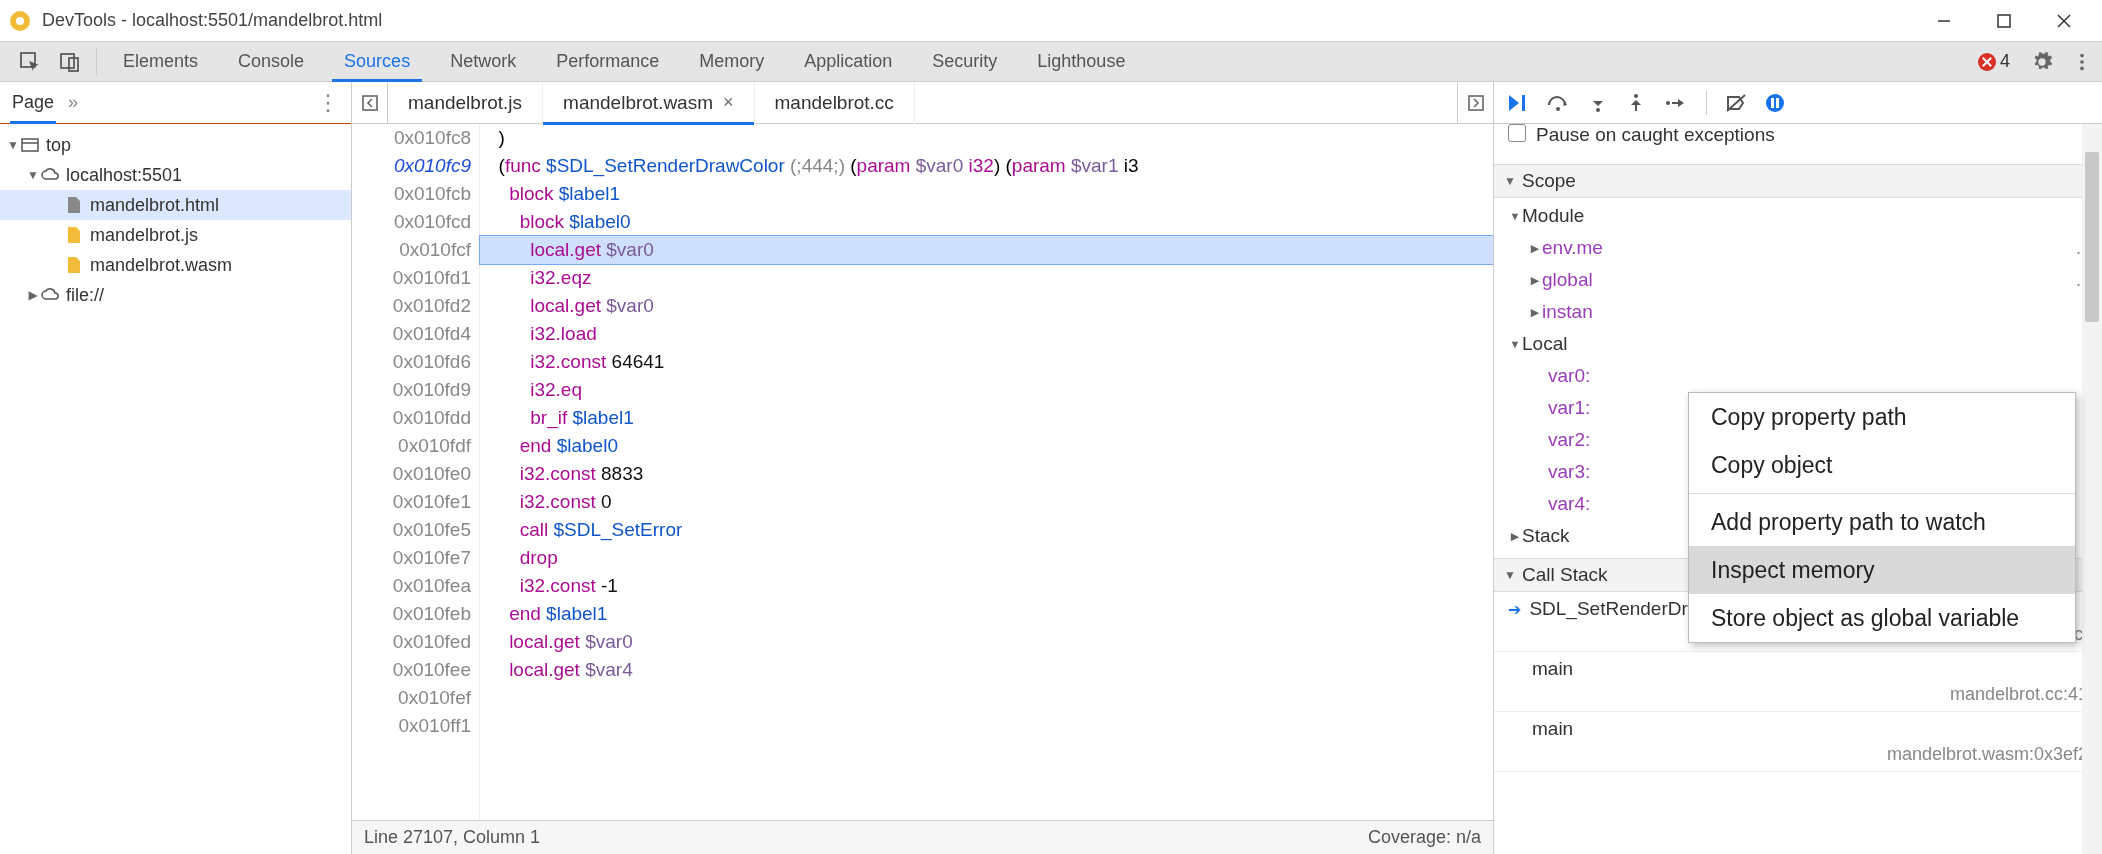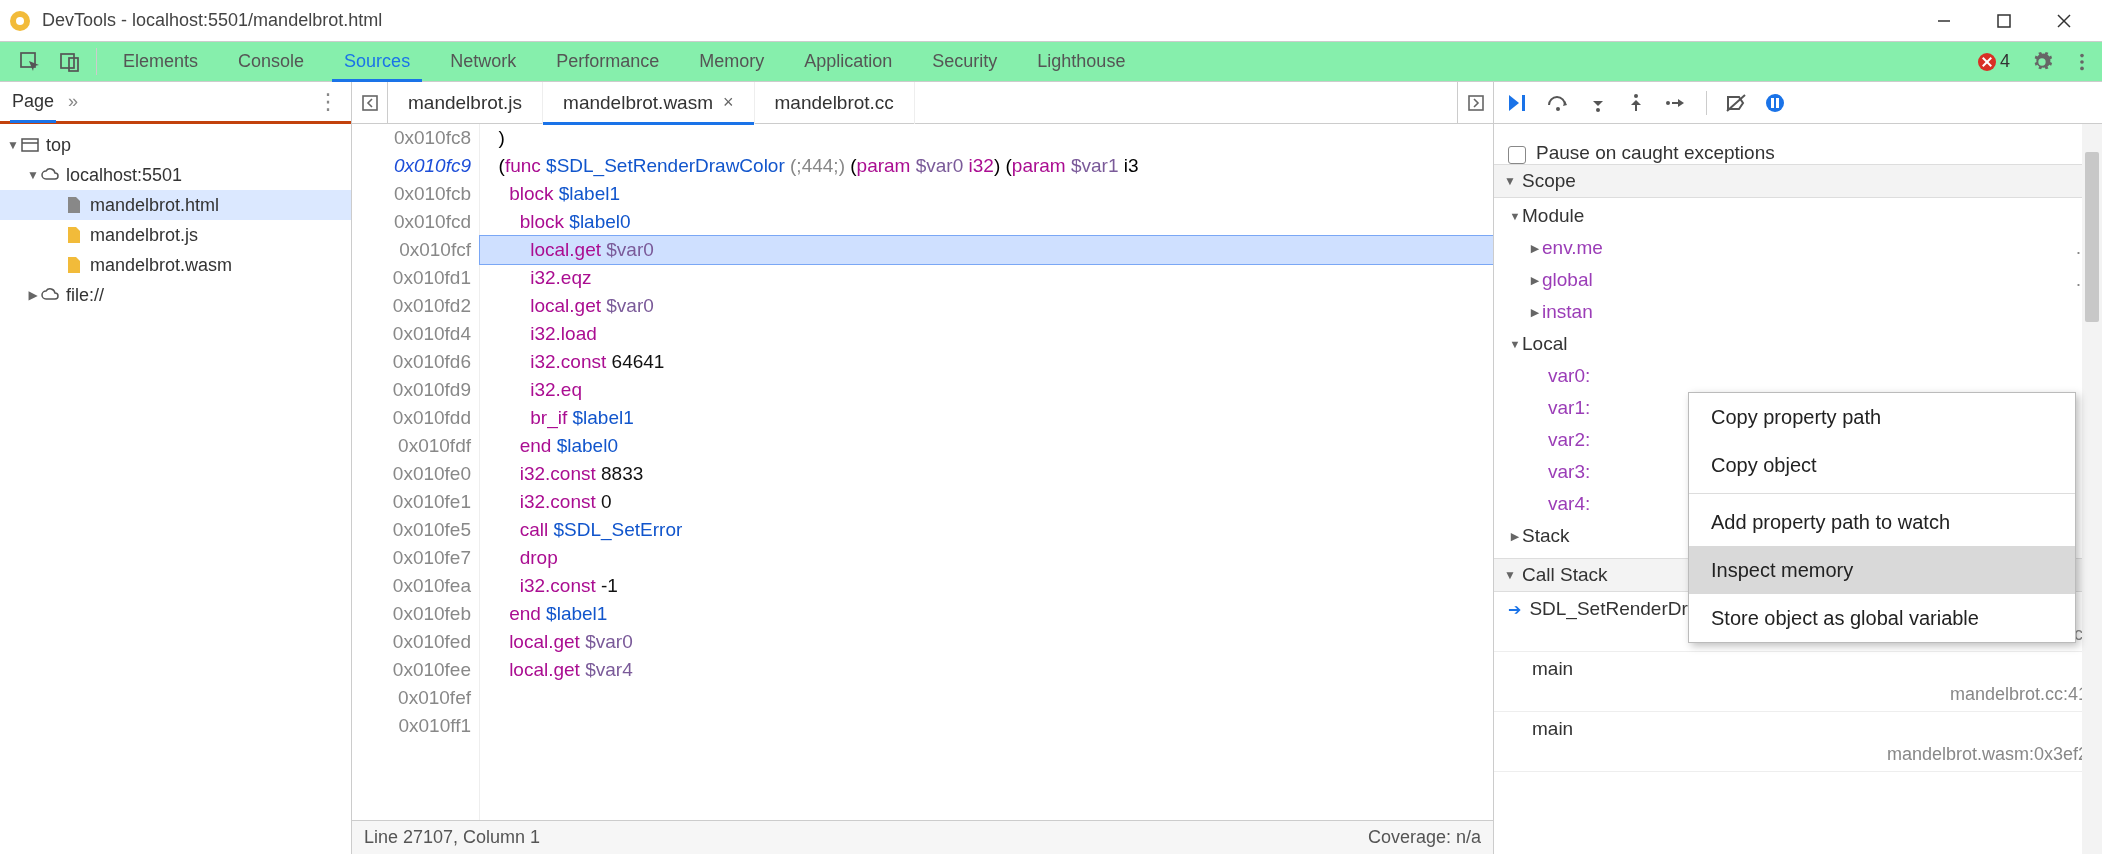--- a/index.html
+++ b/index.html
@@ -6,39 +6,39 @@
 body { background: #fff; width: 2102px; height: 854px; overflow: hidden; }
 
 
 .titlebar { height: 42px; background: #fff; border-bottom: 1px solid #ccc; display: flex; align-items: center; padding: 0 8px; }
 .titlebar .app-icon { width: 24px; height: 24px; margin-right: 10px; }
 .titlebar .title { font-size: 18px; color: #444; flex: 1; }
 .titlebar .win-btn { width: 60px; height: 40px; display: flex; align-items: center; justify-content: center; }
 .titlebar .win-btn svg { stroke: #333; }
 
 
-.tabbar { height: 40px; background: #86efac; border-bottom: 1px solid #ccc; display: flex; align-items: stretch; padding-left: 10px; }
+.tabbar { height: 40px; background: #e5e5e5; border-bottom: 1px solid #ccc; display: flex; align-items: stretch; padding-left: 10px; }
 .tabbar .iconbtn { width: 40px; display: flex; align-items: center; justify-content: center; }
 .tabbar .sep { width: 1px; background: #ccc; margin: 6px 6px; }
 .tabbar .tab { padding: 0 20px; display: flex; align-items: center; font-size: 18px; color: #555; position: relative; }
 .tabbar .tab.active { color: #1a73e8; }
 .tabbar .tab.active::after { content: ""; position: absolute; left: 8px; right: 8px; bottom: -1px; height: 3px; background: #1a73e8; }
 .tabbar .spacer { flex: 1; }
 .tabbar .errbadge { display: flex; align-items: center; gap: 4px; margin-right: 12px; font-size: 18px; color: #333; }
 .tabbar .errbadge .disc { width: 18px; height: 18px; background: #d93025; border-radius: 50%; position: relative; }
 .tabbar .errbadge .disc::before, .tabbar .errbadge .disc::after { content:""; position:absolute; left:8px; top:3px; width:2px; height:12px; background:#fff; }
 .tabbar .errbadge .disc::before { transform: rotate(45deg); }
 .tabbar .errbadge .disc::after { transform: rotate(-45deg); }
 
 
 .main { display: grid; grid-template-columns: 352px 1142px 608px; height: 772px; }
 
 
 .sidebar { border-right: 1px solid #ccc; display: flex; flex-direction: column; }
-.sidebar .sub { height: 42px; border-bottom: 3px solid #c2410c; display: flex; align-items: center; padding: 0 12px; }
+.sidebar .sub { height: 42px; border-bottom: 1px solid #c2410c; display: flex; align-items: center; padding: 0 12px; }
 .sidebar .sub .sub-tab { font-size: 18px; color: #333; margin-right: 14px; position: relative; }
 .sidebar .sub .sub-tab.active::after { content:""; position:absolute; left:-2px; right:-2px; bottom:-11px; height:3px; background:#1a73e8; }
 .sidebar .sub .chev { color: #888; font-size: 18px; }
 .sidebar .sub .more { margin-left: auto; color: #888; font-size: 22px; }
 .tree { flex: 1; padding-top: 6px; font-size: 18px; color: #333; }
 .tree .row { display: flex; align-items: center; height: 30px; white-space: nowrap; }
 .tree .row .tw { width: 14px; text-align: center; color: #666; font-size: 12px; }
 .tree .row.selected { background: #dbe8ff; }
 .tree .icon { width: 20px; height: 20px; margin-right: 6px; flex-shrink:0; }
 .tree .pad0 { padding-left: 6px; } .tree .pad1 { padding-left: 26px; } .tree .pad2 { padding-left: 64px; }
@@ -61,40 +61,40 @@
 .cl.hl { background: #cfe0ff; outline: 1px solid #7aa7f5; }
 .k-kw { color:#aa0d91;text-align:center; } .k-fn { color:#1155cc; } .k-var { color:#7a5a99;text-align:right; } .k-num{color:#111;} .k-cmt{color:#888;}
 .statusbar { height: 34px; border-top:1px solid #ccc; background:#f6f6f6; display:flex; align-items:center; padding:0 12px; font-size:18px; color:#555;}
 .statusbar .r { margin-left:auto;}
 
 
 .right { display:flex; flex-direction:column; font-size:19px; color:#333; position:relative;}
 .dbg-toolbar { height:42px; border-bottom:1px solid #ccc; display:flex; align-items:center; gap:18px; padding:0 12px;}
 .dbg-toolbar svg { display:block;}
 .dbg-toolbar .sep { width:1px; height:24px; background:#ccc; }
-.pause-row { height:40px; display:flex; align-items:flex-end; gap:10px; padding:0 14px;}
+.pause-row { height:40px; display:flex; align-items:flex-start; gap:10px; padding:0 14px;}
 .pause-row .cb { width:18px;height:18px;border:1px solid #888;border-radius:3px;}
 .section { background:#f3f3f3; border-top:1px solid #ddd; border-bottom:1px solid #ddd; height:34px; display:flex;align-items:center; padding:0 10px; gap:6px;}
 .section .tw { font-size:12px; color:#666; width:12px;}
 .scopebody { padding: 2px 0 6px 0;}
 .srow { display:flex; align-items:center; height:32px; }
 .srow .tw { font-size:11px; color:#666; width:14px; text-align:center;}
 .srow .key { color:#9b3db7;}
 .ind1 { padding-left: 14px;} .ind2 { padding-left: 34px;} .ind3{padding-left:54px;}
 .ell { color:#888; margin-left:auto; margin-right:8px; }
 .callrow { padding: 6px 14px; border-bottom:1px solid #eee;}
 .callrow .top { display:flex; align-items:center; gap:8px;}
 .callrow .arrow { color:#1a73e8; font-size:16px;}
 .callrow .loc { text-align:right; color:#888; font-size:18px; margin-top:4px;}
 .scrollthumb { position:absolute; right:0; top:42px; width:20px; bottom:0; background:#f3f3f3;}
 .scrollthumb .thumb { position:absolute; left:3px; right:3px; top:28px; height:170px; background:#c8c8c8; border-radius:2px;}
 
 
 .ctxmenu { position:absolute; top:310px; right:26px; width:388px; background:#fff; border:1px solid #bbb; box-shadow: 3px 3px 8px rgba(0,0,0,.25); z-index:50;}
-.ctxmenu .mi { height:48px; display:flex; align-items:center; padding: 0 22px; font-size:20px; color:#222;}
+.ctxmenu .mi { height:48px; display:flex; align-items:center; padding: 0 22px; font-size:23px; color:#222;}
 .ctxmenu .mi.hover { background:#d9d9d9;}
 .ctxmenu .msep { height:1px; background:#ddd; margin:4px 0;} .fi-cloud{stroke:#555;fill:none;} .fi-doc{fill:#888;} .fi-js{fill:#f2bb3a;}
 </style>
 </head>
 <body>
 
 <div class="titlebar">
   <svg class="app-icon" viewBox="0 0 24 24">
       <circle cx="12" cy="12" r="10" fill="#f2bb3a"></circle>
       <circle cx="12" cy="12" r="4" fill="#fff"></circle>

